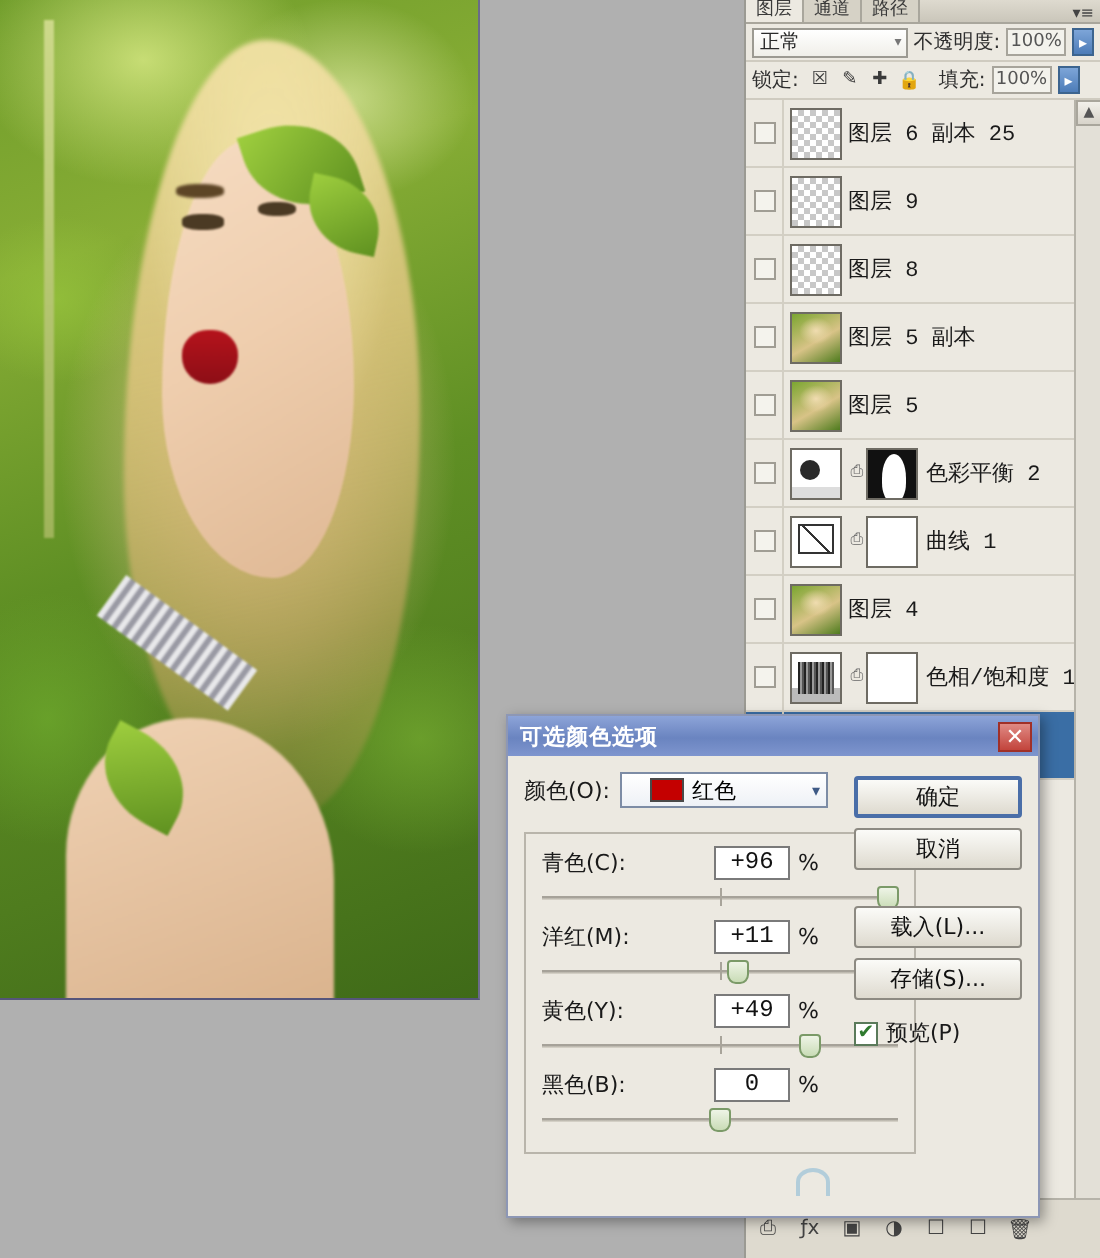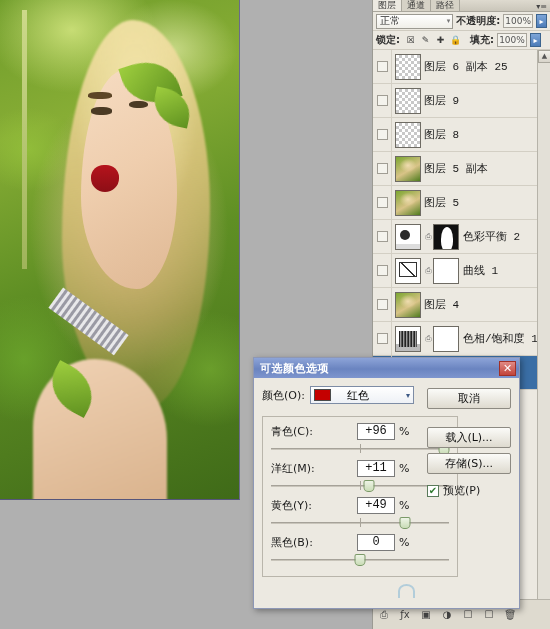--- a/index.html
+++ b/index.html
@@ -135,21 +135,21 @@
     background: linear-gradient(180deg,#fff,#f0efe9);
     border: 1px solid #9c9a92;
     display: flex; align-items: center;
     padding-left: 3px; font-size: 10px; color: #2a2a2a;
     position: relative;
   }
   .blend-select .chev {
     position: absolute; right: 2px; top: 2px;
     font-size: 7px; color: #777;
   }
-  .opt-label { font-size: 10px; color: #2f2f2f; white-space: nowrap; font-weight: bold; }
+  .opt-label { font-size: 10px; color: #2f2f2f; white-space: nowrap; }
   .num-box {
     width: 30px; height: 14px;
     background: #f3f2ec;
     border: 1px solid #a7a49b;
     font-size: 9px; color: #555;
     text-align: center; line-height: 13px;
   }
   .blue-arrow {
     width: 11px; height: 14px;
     background: linear-gradient(180deg,#7da5d8,#4d7cb8);
@@ -312,21 +312,21 @@
   #sc-body { padding: 8px 6px 0 8px; position: relative; height: 232px; }
 
   #sc-left { width: 196px; }
   .color-row { display: flex; align-items: center; gap: 5px; margin-bottom: 12px; }
   .fld-label { font-size: 11px; color: #1a1a1a; white-space: nowrap; }
   #color-select {
     width: 104px; height: 18px;
     background: linear-gradient(180deg,#ffffff,#eef1f6);
     border: 1px solid #7d8ca5;
     display: flex; align-items: center;
-    padding-left: 3px; gap: 16px;
+    padding-left: 14px; gap: 4px;
     position: relative;
   }
   #color-swatch {
     width: 17px; height: 12px;
     border: 1px solid #4a4a4a;
   }
   #color-select .chev {
     position: absolute; right: 3px;
     font-size: 8px; color: #3e5a86;
   }
@@ -664,20 +664,21 @@
             <div class="track-line"></div>
             <div class="tick-mid"></div>
             <div class="knob" style="left:50%"></div>
           </div>
         </div>
 
       </div>
     </div>
 
     <div id="sc-right">
+      <div class="dlg-btn primary">确定</div>
       <div class="dlg-btn">取消</div>
       <div class="spacer"></div>
       <div class="dlg-btn">载入(L)...</div>
       <div class="dlg-btn">存储(S)...</div>
       <div id="preview-row">
         <div id="preview-check">✔</div>
         <span class="fld-label">预览(P)</span>
       </div>
     </div>
 

